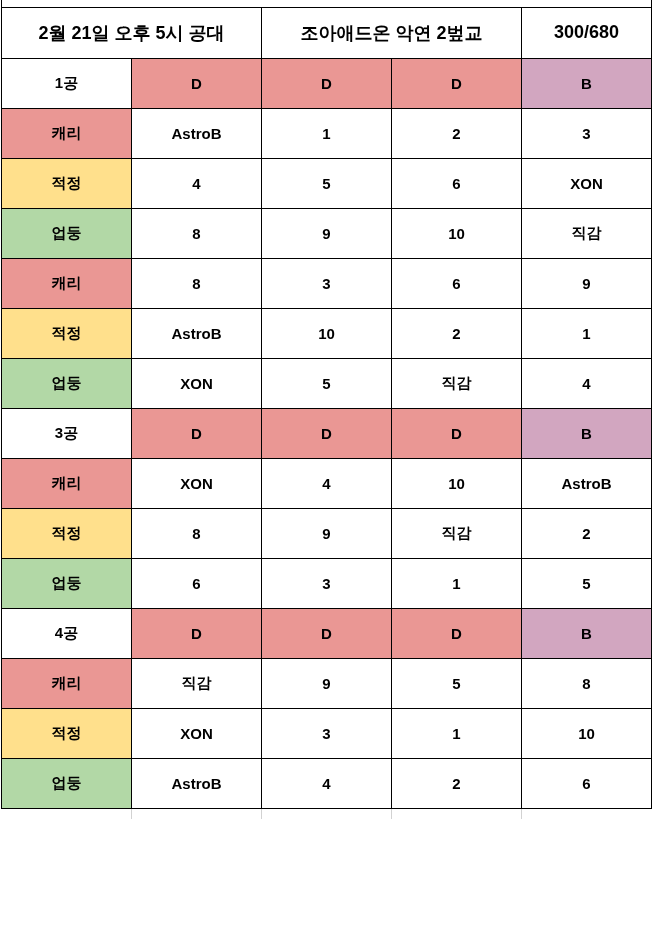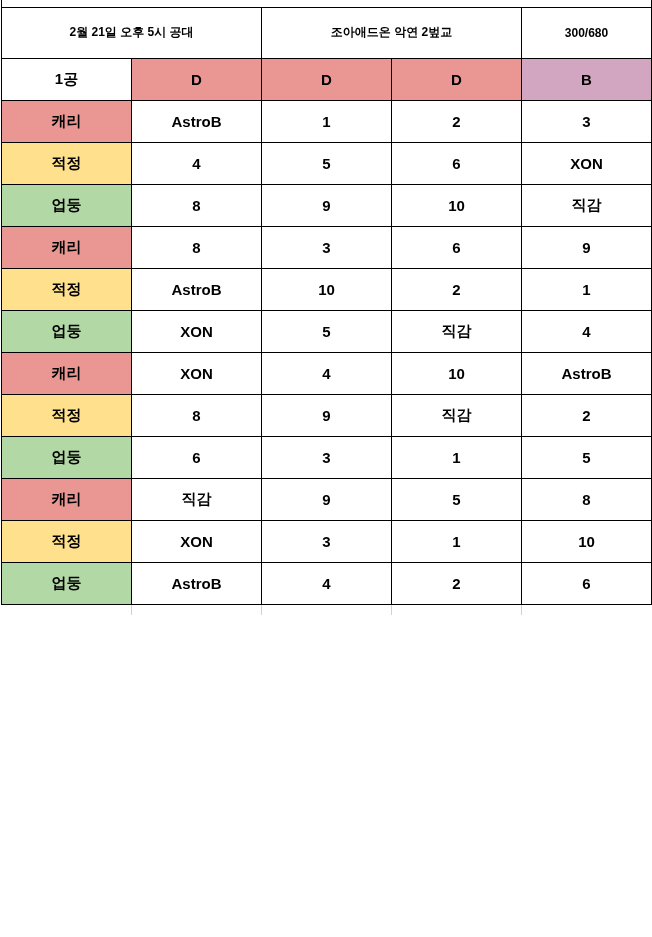--- a/index.html
+++ b/index.html
@@ -15,23 +15,23 @@
     text-align:center;
     vertical-align:middle;
     font-family:"Liberation Sans","DejaVu Sans",sans-serif;
     font-weight:bold;
     font-size:15px;
     color:#000000;
     padding:0;
     overflow:hidden;
     background:#ffffff;
   }
-  tr.data-row{height:42px;}
+  tr.data-row{height:50px;}
   tr.header-row{height:51px;}
-  tr.header-row td{font-size:12px;}
+  tr.header-row td{font-size:18px;}
   tr.top-sliver{height:7px;}
   tr.top-sliver td{border-top:none;}
   tr.bottom-sliver{height:11px;}
   tr.bottom-sliver td{
     border:none;
     border-left:1px solid #D2D2D2;
     border-right:1px solid #D2D2D2;
   }
   tr.bottom-sliver td:first-child{border-left:none;}
   tr.bottom-sliver td:last-child{border-right:none;}
@@ -105,20 +105,27 @@
   </tr>
   <tr class="data-row">
     <td style="background-color: rgb(178, 216, 166);">업둥</td>
     <td>XON</td>
     <td>5</td>
     <td>직감</td>
     <td>4</td>
   </tr>
 
   <tr class="data-row">
+    <td>3공</td>
+    <td style="background-color: rgb(234, 151, 148);">D</td>
+    <td style="background-color: rgb(234, 151, 148);">D</td>
+    <td style="background-color: rgb(234, 151, 148);">D</td>
+    <td style="background-color: rgb(210, 166, 192);">B</td>
+  </tr>
+  <tr class="data-row">
     <td style="background-color: rgb(234, 151, 148);">캐리</td>
     <td>XON</td>
     <td>4</td>
     <td>10</td>
     <td>AstroB</td>
   </tr>
   <tr class="data-row">
     <td style="background-color: rgb(255, 224, 140);">적정</td>
     <td>8</td>
     <td>9</td>
@@ -126,20 +133,27 @@
     <td>2</td>
   </tr>
   <tr class="data-row">
     <td style="background-color: rgb(178, 216, 166);">업둥</td>
     <td>6</td>
     <td>3</td>
     <td>1</td>
     <td>5</td>
   </tr>
 
+  <tr class="data-row">
+    <td>4공</td>
+    <td style="background-color: rgb(234, 151, 148);">D</td>
+    <td style="background-color: rgb(234, 151, 148);">D</td>
+    <td style="background-color: rgb(234, 151, 148);">D</td>
+    <td style="background-color: rgb(210, 166, 192);">B</td>
+  </tr>
   <tr class="data-row">
     <td style="background-color: rgb(234, 151, 148);">캐리</td>
     <td>직감</td>
     <td>9</td>
     <td>5</td>
     <td>8</td>
   </tr>
   <tr class="data-row">
     <td style="background-color: rgb(255, 224, 140);">적정</td>
     <td>XON</td>

